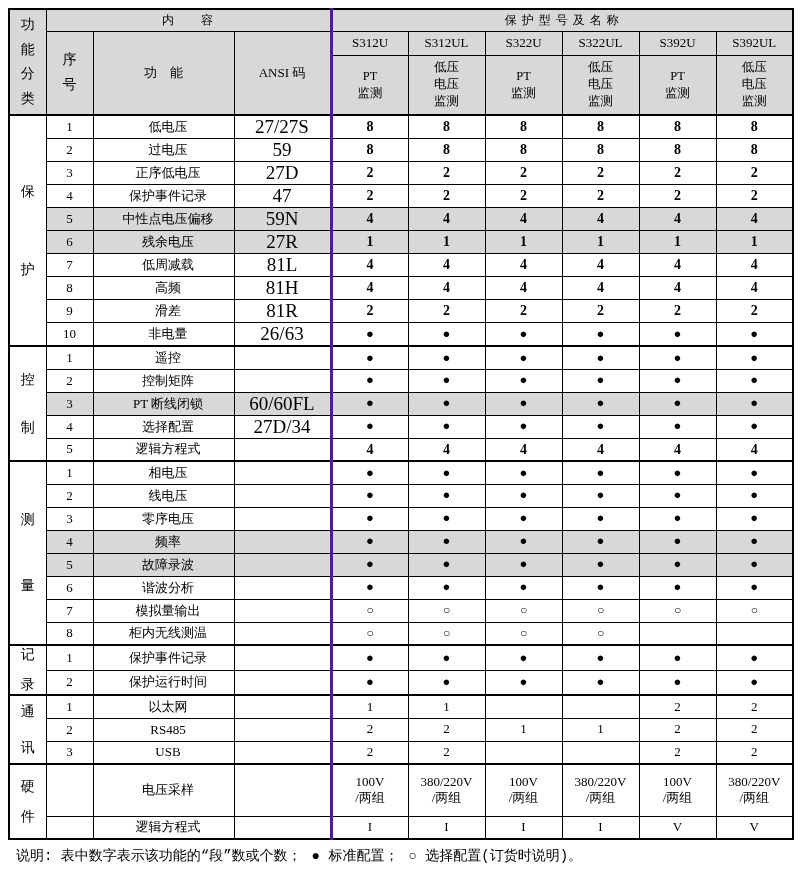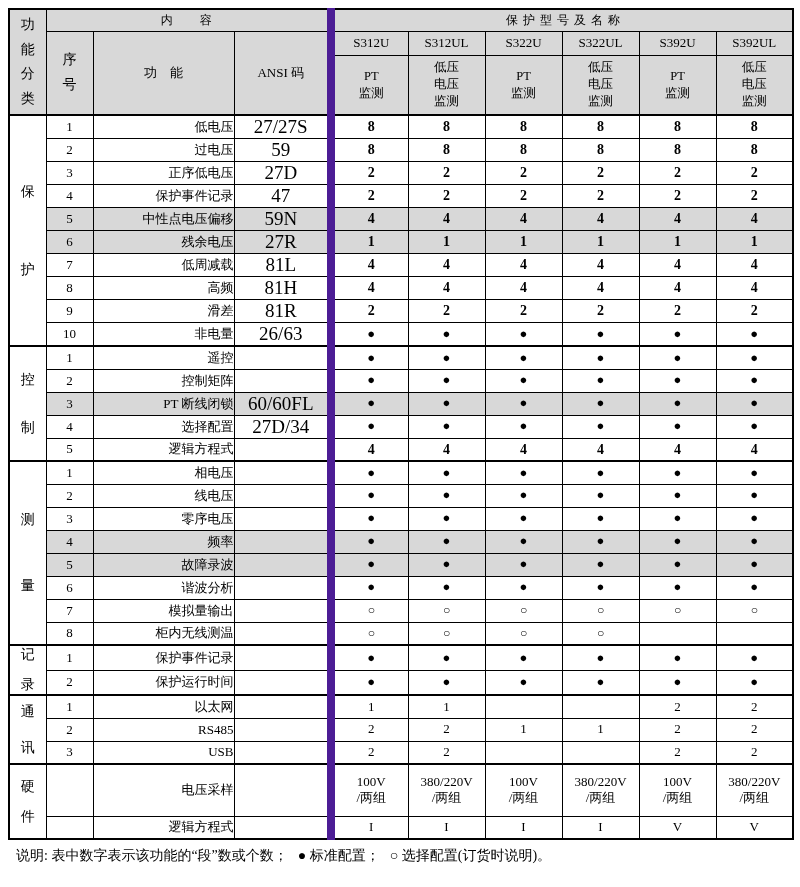--- a/index.html
+++ b/index.html
@@ -4,41 +4,41 @@
 <style>
   html,body{margin:0;padding:0;background:#fff;}
   body{width:800px;height:887px;font-family:"Liberation Serif","DejaVu Serif",serif;color:#000;}
   .wrap{padding:8px 8px 0 8px;}
   table{border-collapse:collapse;table-layout:fixed;width:784px;border:2px solid #000;}
   td{border:1px solid #000;text-align:center;vertical-align:middle;font-size:13px;
      white-space:pre-line;overflow:hidden;padding:0;}
   
   thead td{background:#d8d8d8;}
   tr.h1{height:22px;} tr.h2{height:24px;} tr.h3{height:60px;margin-top:48px;}
-  .model-first{border-left:8px solid #4c1d95;}
+  .model-first{border-left:3px solid #4c1d95;}
   .vcell{line-height:1.75;font-size:14px;}
   .title-cell{font-size:12px;letter-spacing:1px;}
   .sub{font-size:12.5px;line-height:1.35;}
   
   tbody tr{height:23px;}
   tbody tr.tall{height:52px;}
   tr.section-start td{border-top:2px solid #000;}
   tr.shaded td{background:#d8d8d8;}
   .group-cell{font-size:14px;background:#fff;}
   .vstack{display:flex;flex-direction:column;align-items:center;justify-content:center;}
   .seq-cell{font-size:13px;}
-  .func-cell{text-align:right;padding-left:9px;font-size:13px;}
+  .func-cell{text-align:center;padding-left:9px;font-size:13px;}
   .ansi-cell{font-size:19px;}
   .val-cell{font-size:13px;line-height:1.25;}
   .boldnum{font-weight:bold;font-size:14px;}
   .dot{font-size:13px;}
   .circ{font-size:12px;}
   
   .note{margin:7px 0 0 8px;font-size:14px;}
-  .note span{margin-right:10px;}
+  .note span{margin-right:10px;font-family:Liberation Mono, monospace;}
 </style>
 </head>
 <body>
 
 <div class="wrap">
   <table>
     <colgroup>
       <col style="width:37px">
         <col style="width:47px">
         <col style="width:141px">

